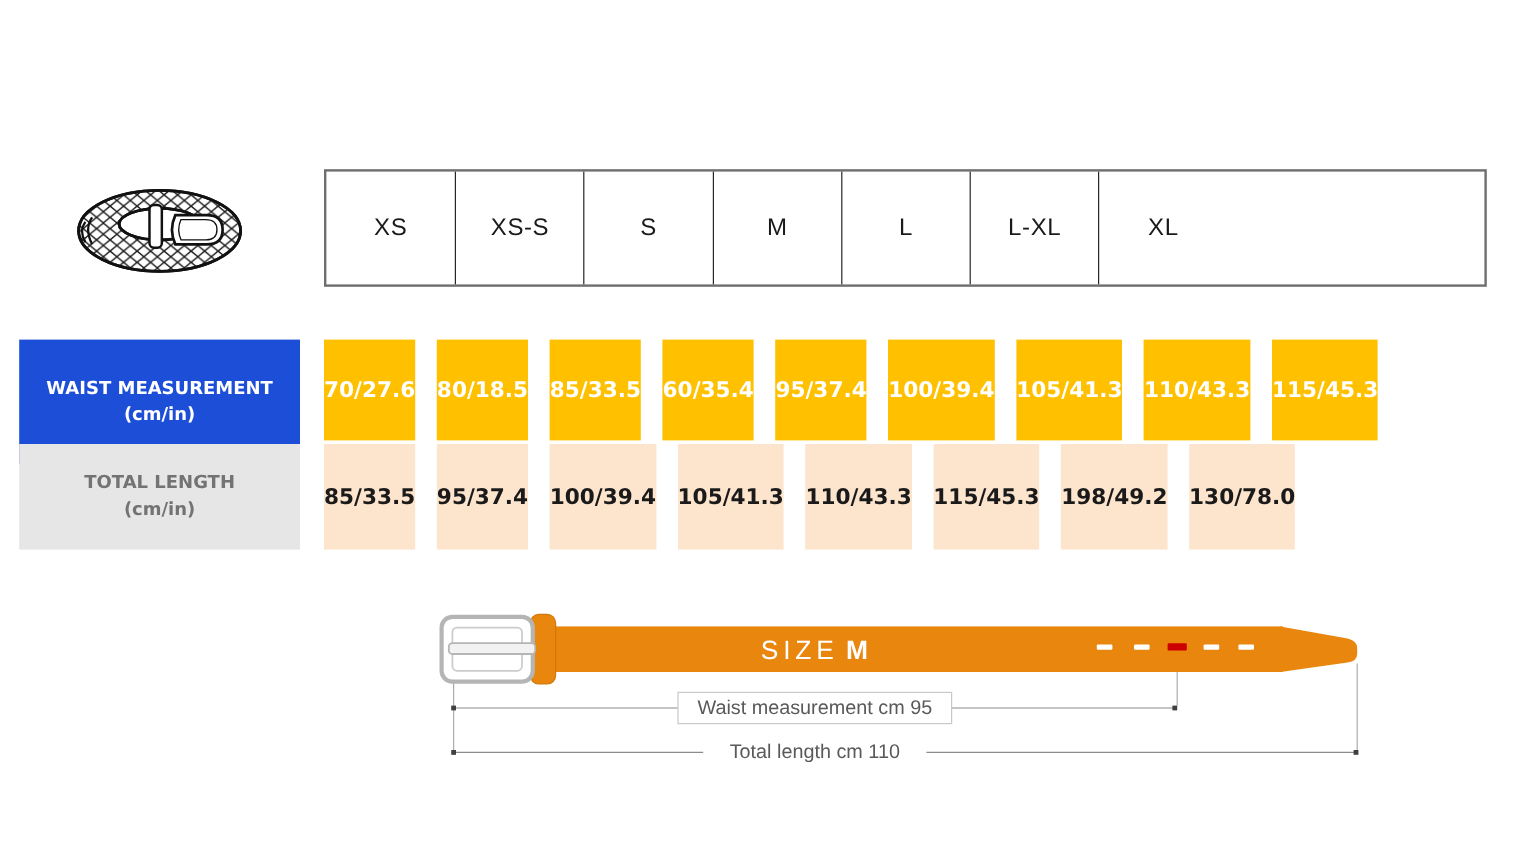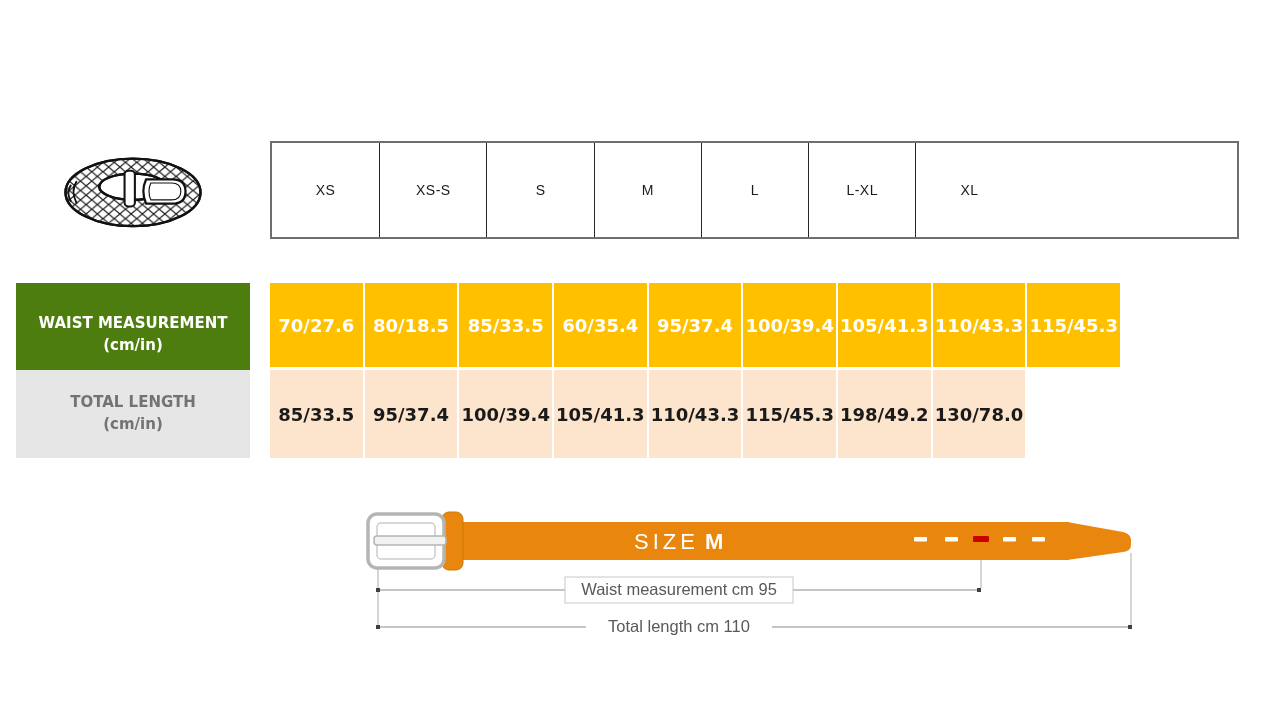--- a/index.html
+++ b/index.html
@@ -7,33 +7,33 @@
         font-family:"Liberation Sans",sans-serif;}
 
   
   .belt-art{position:absolute;left:58px;top:143px;width:150px;height:95px;}
 
   
   .size-header{position:absolute;left:270px;top:141px;width:969px;height:98px;
     display:grid;grid-template-columns:repeat(9,1fr);
     border:2px solid #6e6e6e;box-sizing:border-box;background:#fff;}
   .size-header .hcell{display:flex;align-items:center;justify-content:center;
-    font-size:14px;color:#1a1a1a;border-left:1px solid #262626;letter-spacing:.5px;}
+    font-size:20px;color:#1a1a1a;border-left:1px solid #262626;letter-spacing:.5px;}
   .size-header .hcell:first-child{border-left:none;}
 
   
   .rowlabel{position:absolute;left:16px;width:234px;display:flex;flex-direction:column;
     align-items:center;justify-content:center;text-align:center;
     font-family:"DejaVu Sans",sans-serif;font-weight:bold;font-size:15px;line-height:1.45;}
-  .rowlabel.waist{top:283px;height:104px;background:#4d7c0f;color:#fff;}
+  .rowlabel.waist{top:283px;height:104px;background:#1d4ed8;color:#fff;}
   .rowlabel.total{top:370px;height:88px;background:#e7e6e6;color:#737373;}
 
   
-  .datarow{position:absolute;left:270px;width:850px;display:grid;
-    grid-template-columns:repeat(9,1fr);column-gap:2px;box-sizing:border-box;}
+  .datarow{position:absolute;left:270px;width:783px;display:grid;
+    grid-template-columns:repeat(9,1fr);column-gap:18px;box-sizing:border-box;}
   .datarow.waist{top:283px;height:84px;}
   .datarow.total{top:370px;height:88px;}
   .datarow .dcell{display:flex;align-items:center;justify-content:center;
     font-family:"DejaVu Sans",sans-serif;font-weight:bold;font-size:18px;}
   .datarow.waist .dcell{background:#FFC000;color:#fff;}
   .datarow.total .dcell{background:#FCE4CD;color:#1a1a1a;}
 
   
   .diagram{position:absolute;left:360px;top:500px;width:790px;height:150px;}
   .dimtext{font-family:"Liberation Sans",sans-serif;font-size:16.5px;fill:#595959;}

